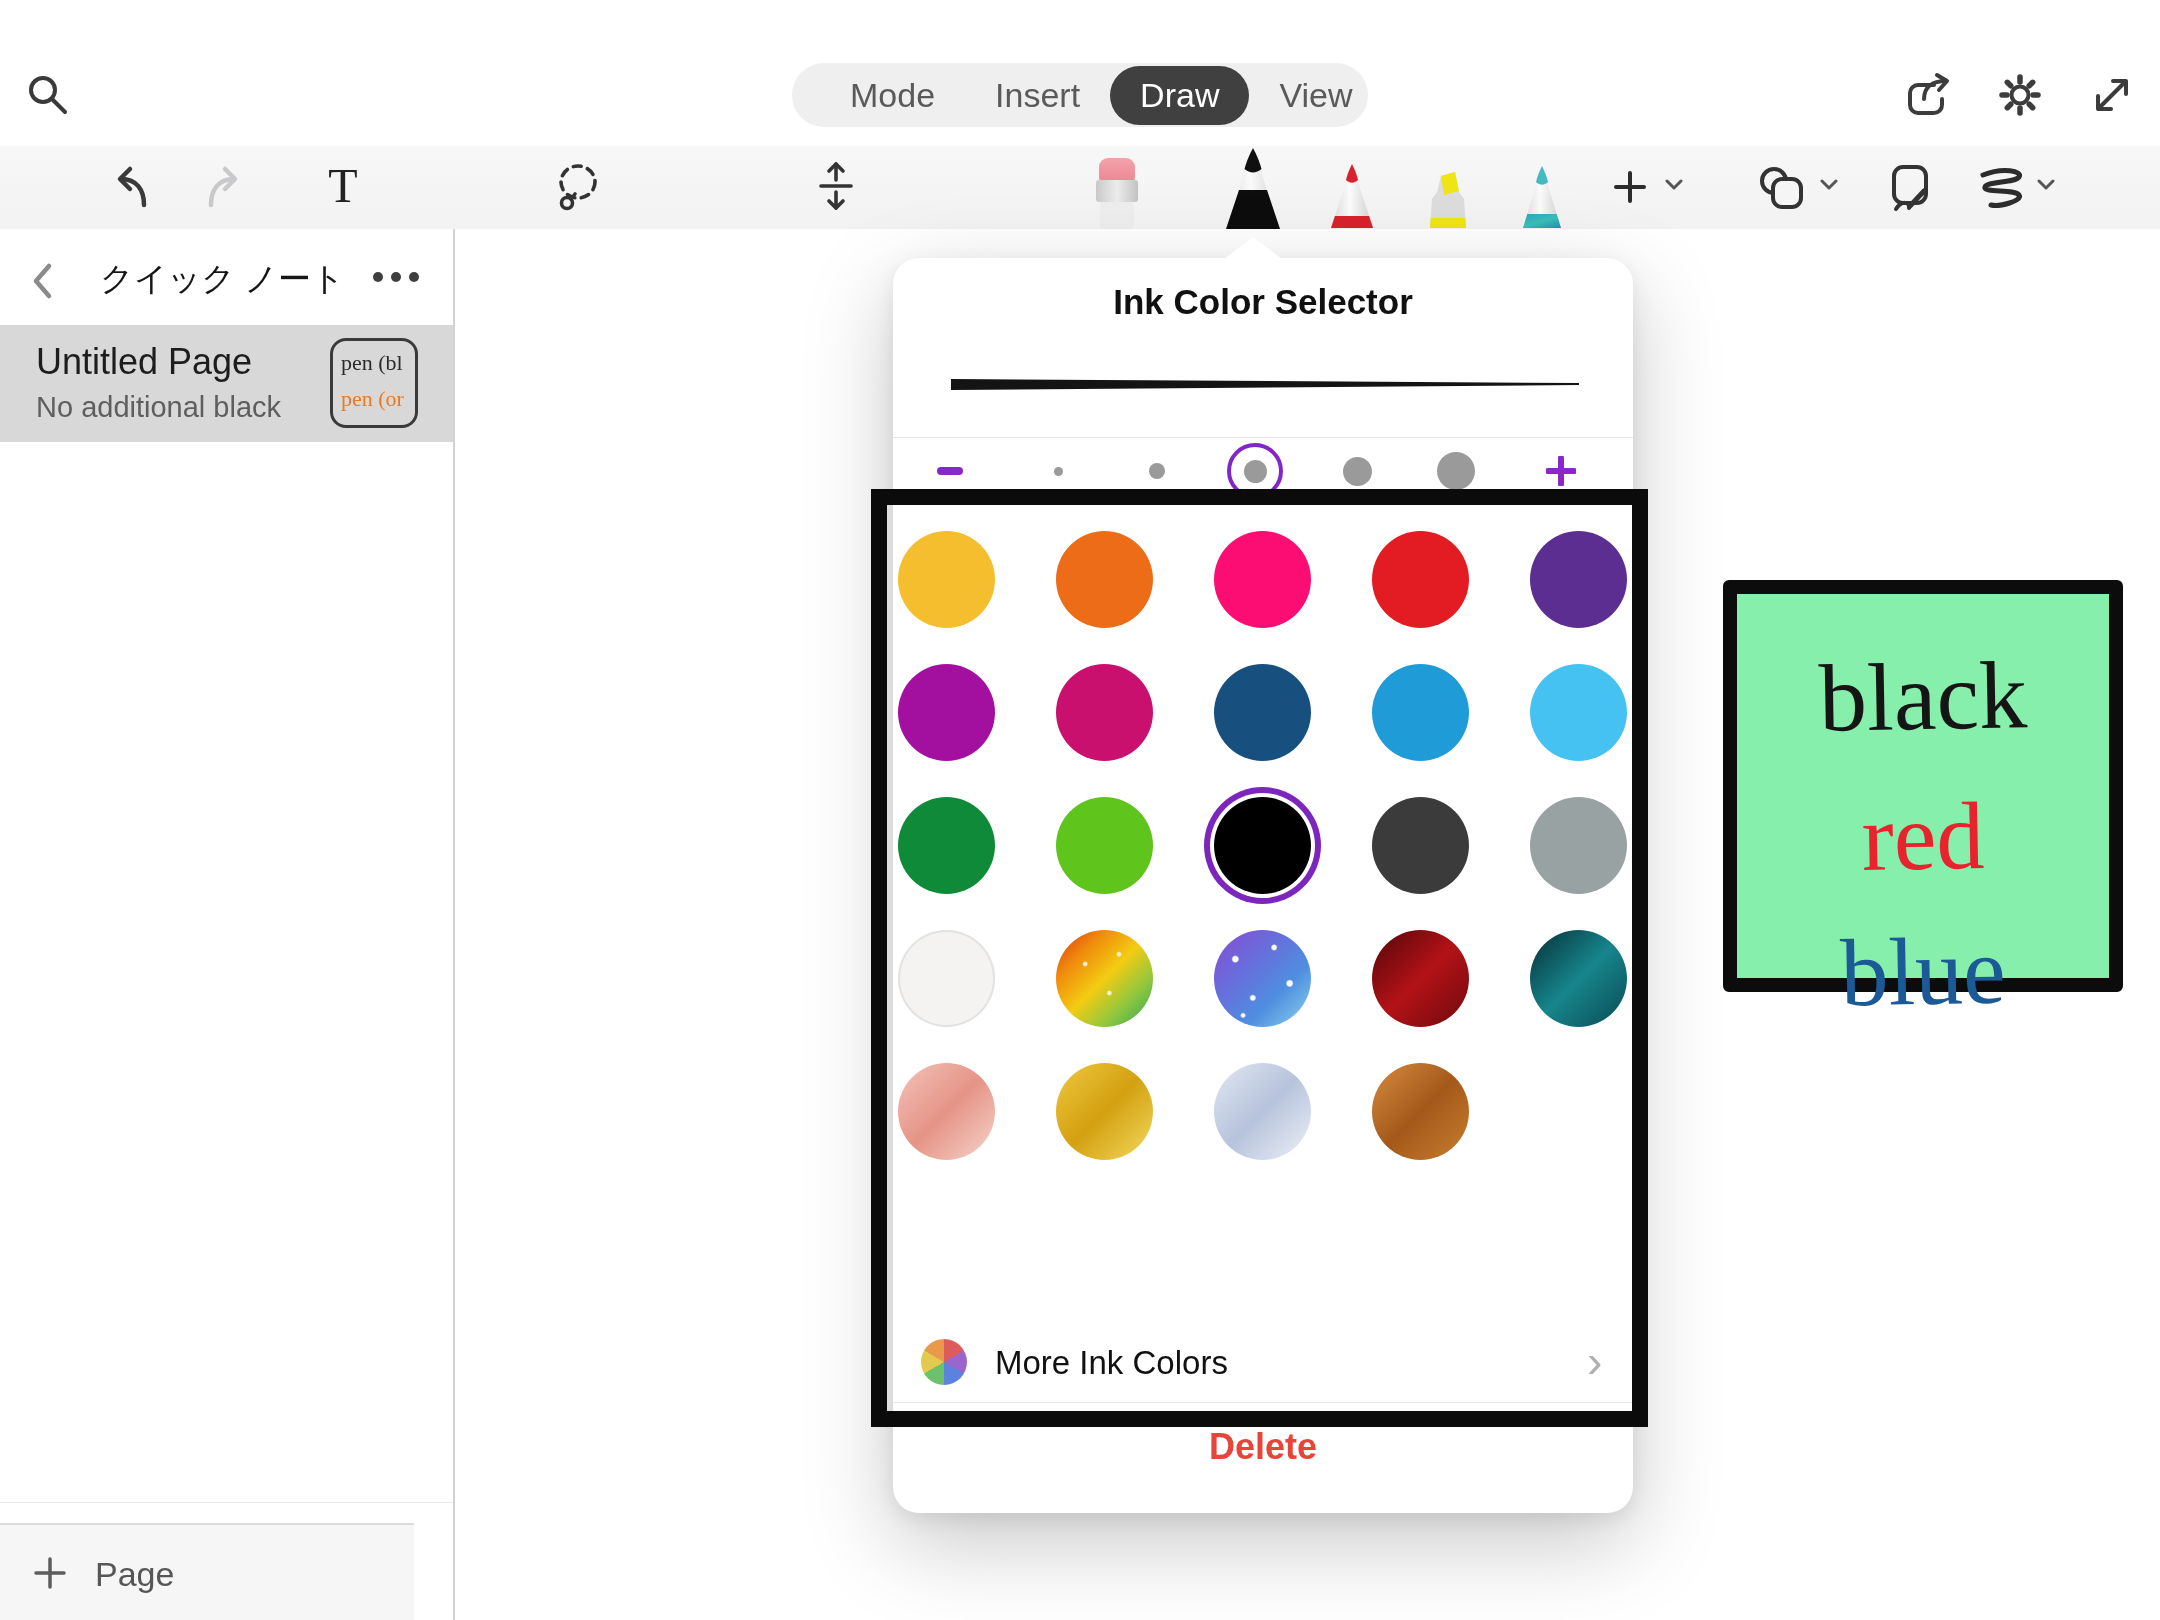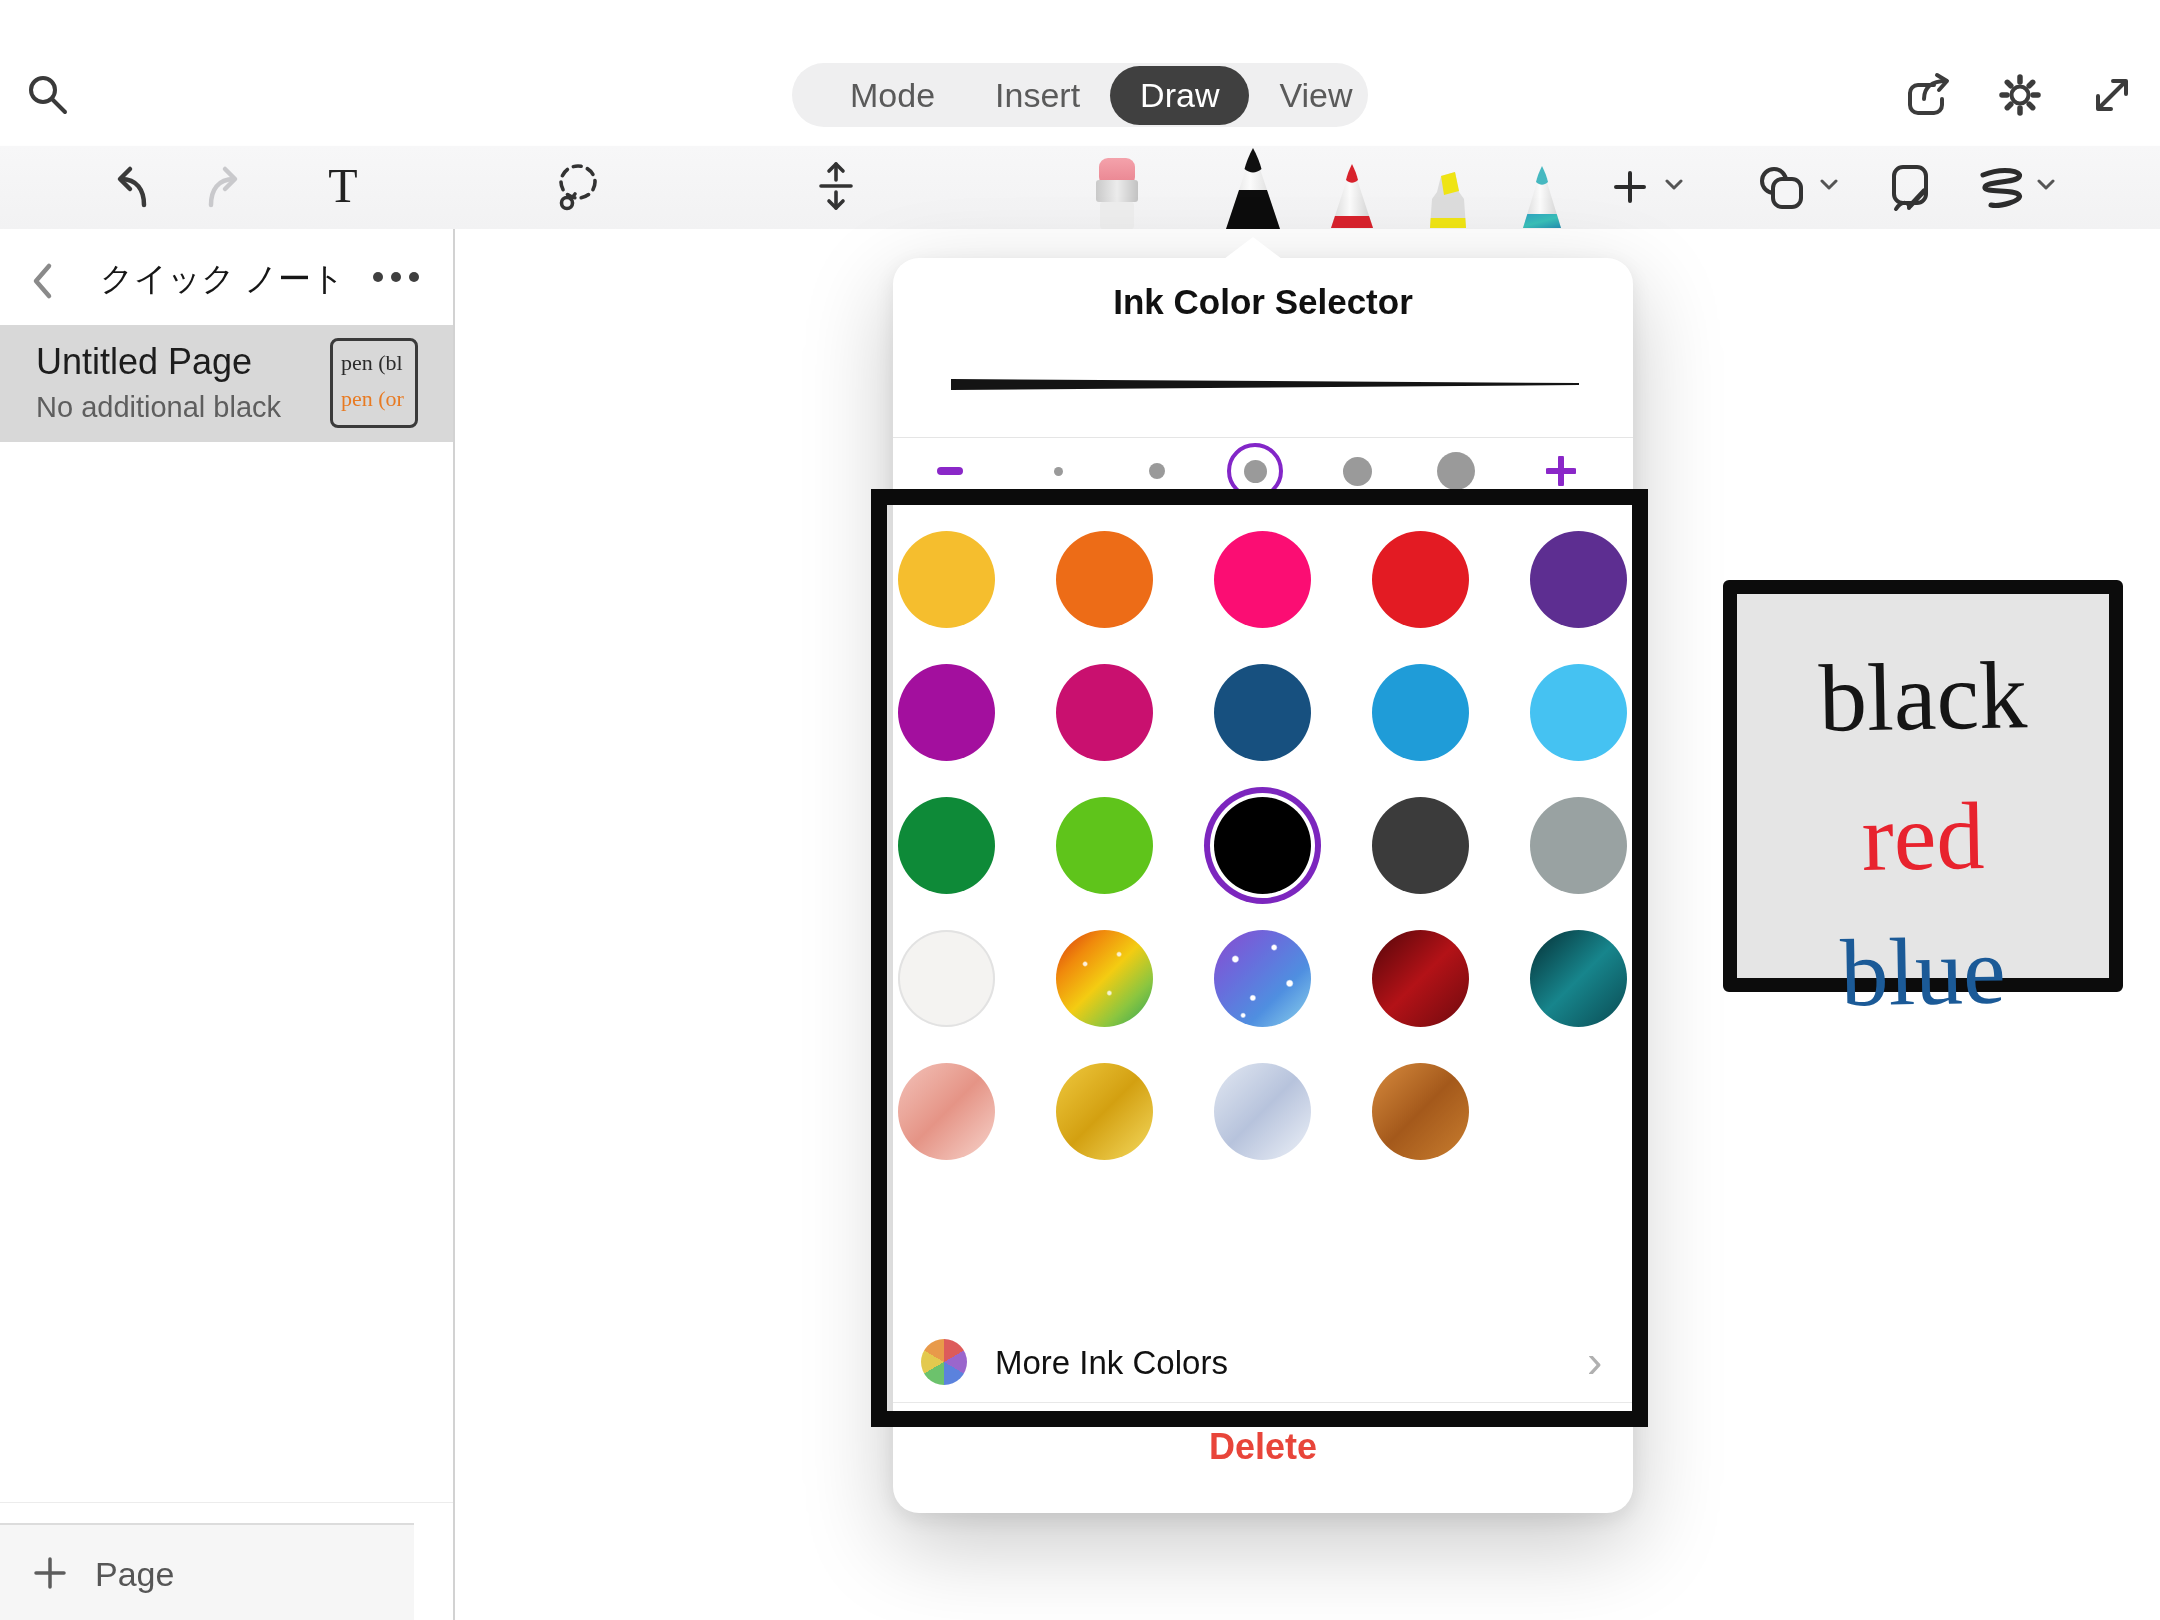--- a/index.html
+++ b/index.html
@@ -16,30 +16,30 @@
   .toolbar{left:0;top:146px;width:2160px;height:83px;background:linear-gradient(#f7f7f8,#f2f2f3);
            box-shadow:0 1px 0 #e0e0e0,0 3px 6px rgba(0,0,0,.05);}
   .tool-label{position:absolute;top:170px;transform:translateX(-50%);font-size:30px;color:#1f1f1f;white-space:nowrap;}
   .sep{position:absolute;top:159px;width:2px;height:56px;background:#d9d9d9;}
   
   .sidebar{left:0;top:229px;width:455px;height:1391px;background:#fff;border-right:2px solid #d2d2d2;box-sizing:border-box;}
   .sb-title{position:absolute;left:100px;top:255px;width:240px;text-align:center;font-size:33px;color:#161616;white-space:nowrap;}
   .sb-row{position:absolute;left:0;top:96px;width:453px;height:117px;background:#d8d8d8;}
   .sb-row-title{position:absolute;left:36px;top:16px;font-size:36px;color:#1d1d1d;}
   .sb-row-sub{position:absolute;left:36px;top:66px;font-size:29px;color:#5e5e5e;}
-  .thumb{position:absolute;left:330px;top:13px;width:88px;height:90px;border:3px solid #3a3a3a;border-radius:8px;
+  .thumb{position:absolute;left:330px;top:13px;width:88px;height:90px;border:3px solid #3a3a3a;border-radius:16px;
          box-sizing:border-box;overflow:hidden;padding:4px 0 0 8px;}
   .thumb .tl{display:block;font-family:cursive;font-size:22px;line-height:36px;white-space:nowrap;}
   .sb-footer{position:absolute;left:0;top:1294px;width:414px;height:97px;background:#f6f6f6;border-top:2px solid #dcdcdc;box-sizing:border-box;}
   .sb-footer .lbl{position:absolute;left:95px;top:30px;font-size:34px;color:#565656;}
   .faintline{position:absolute;left:0;top:1273px;width:453px;height:1px;background:#ececec;}
   
   .canvas{left:455px;top:229px;width:1705px;height:1391px;background:#fff;}
   .noteb{position:absolute;left:1723px;top:580px;width:400px;height:412px;border:14px solid #0c0c0c;
-         border-radius:6px;box-sizing:border-box;background:#e5e5e5;}
+         border-radius:6px;box-sizing:border-box;background:#86efac;}
   .noteb .w{position:absolute;left:0;width:100%;text-align:center;font-family:cursive;font-size:96px;
             line-height:96px;transform:rotate(-1deg);}
   
   .popup{left:893px;top:258px;width:740px;height:1255px;background:#fff;border-radius:26px;
          box-shadow:0 30px 90px rgba(0,0,0,.22),0 6px 20px rgba(0,0,0,.08);}
   .pop-arrow{left:1224px;top:237px;width:0;height:0;border-left:29px solid transparent;
              border-right:29px solid transparent;border-bottom:22px solid #fff;}
   .pop-title{position:absolute;left:0;top:24px;width:100%;text-align:center;font-size:35px;font-weight:bold;color:#111;}
   .stroke-prev{position:absolute;left:58px;top:120px;}
   .pop-div{position:absolute;left:0;top:179px;width:100%;height:1px;background:#e5e5e5;}

